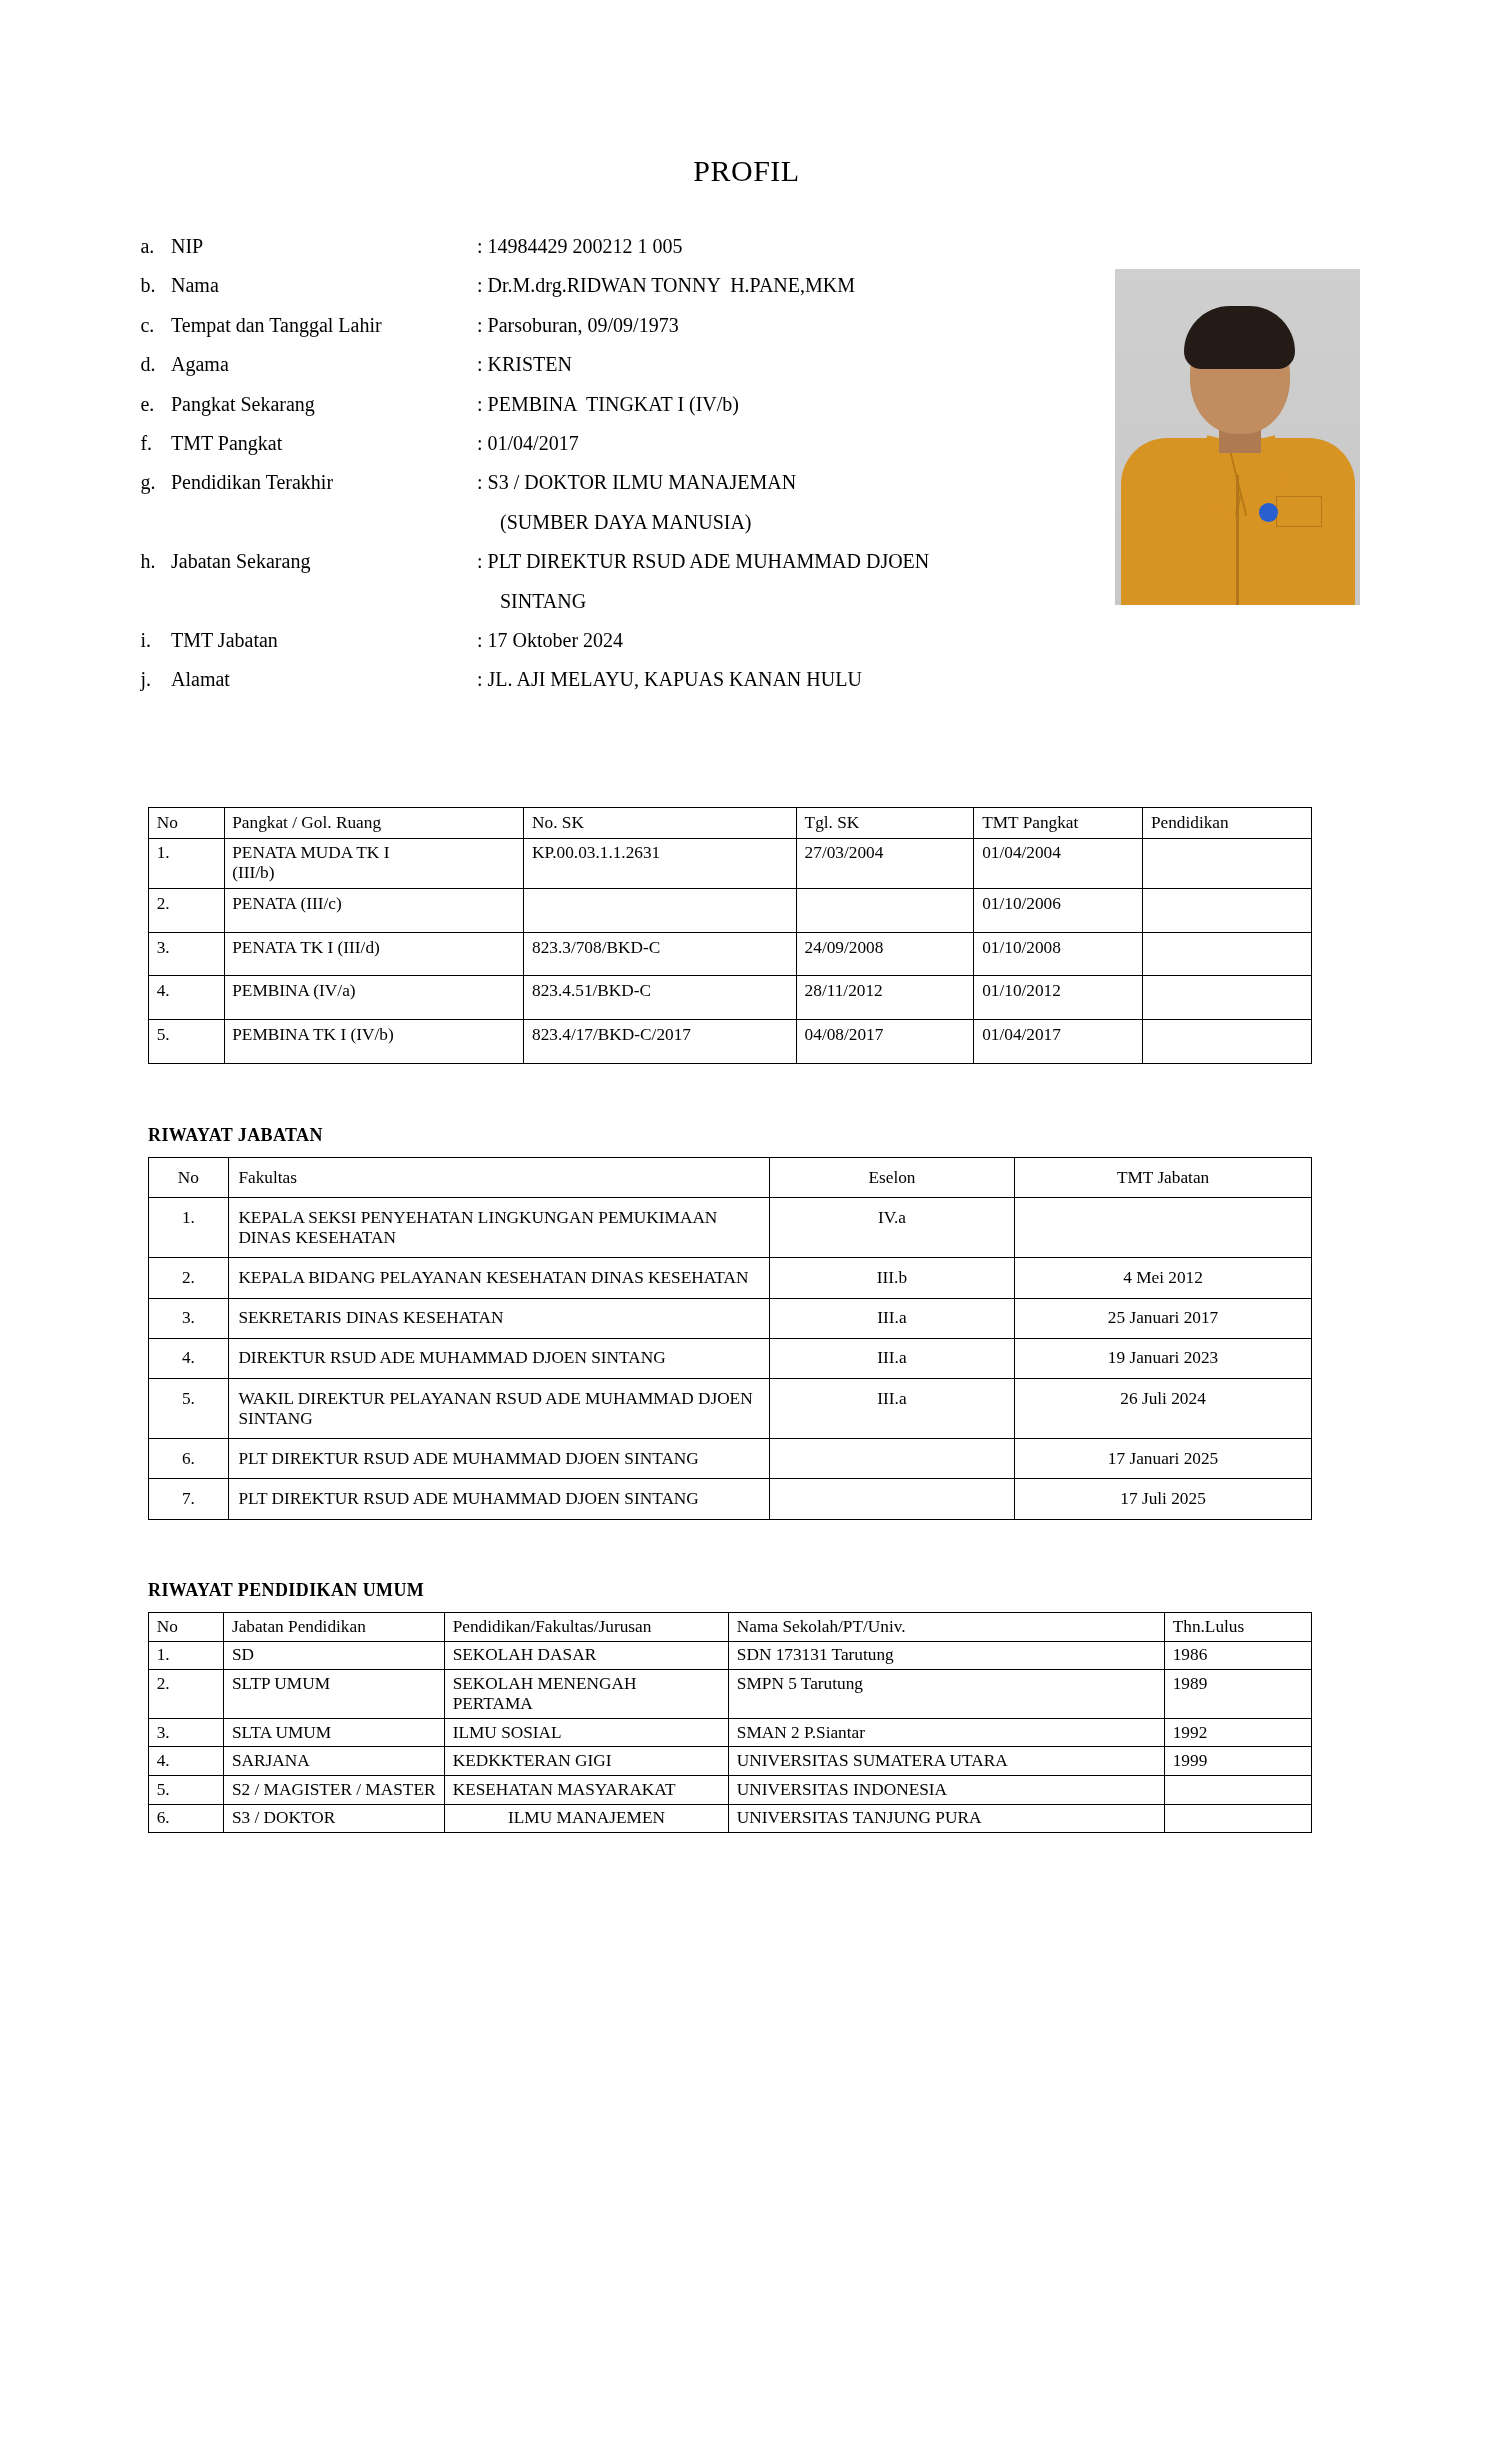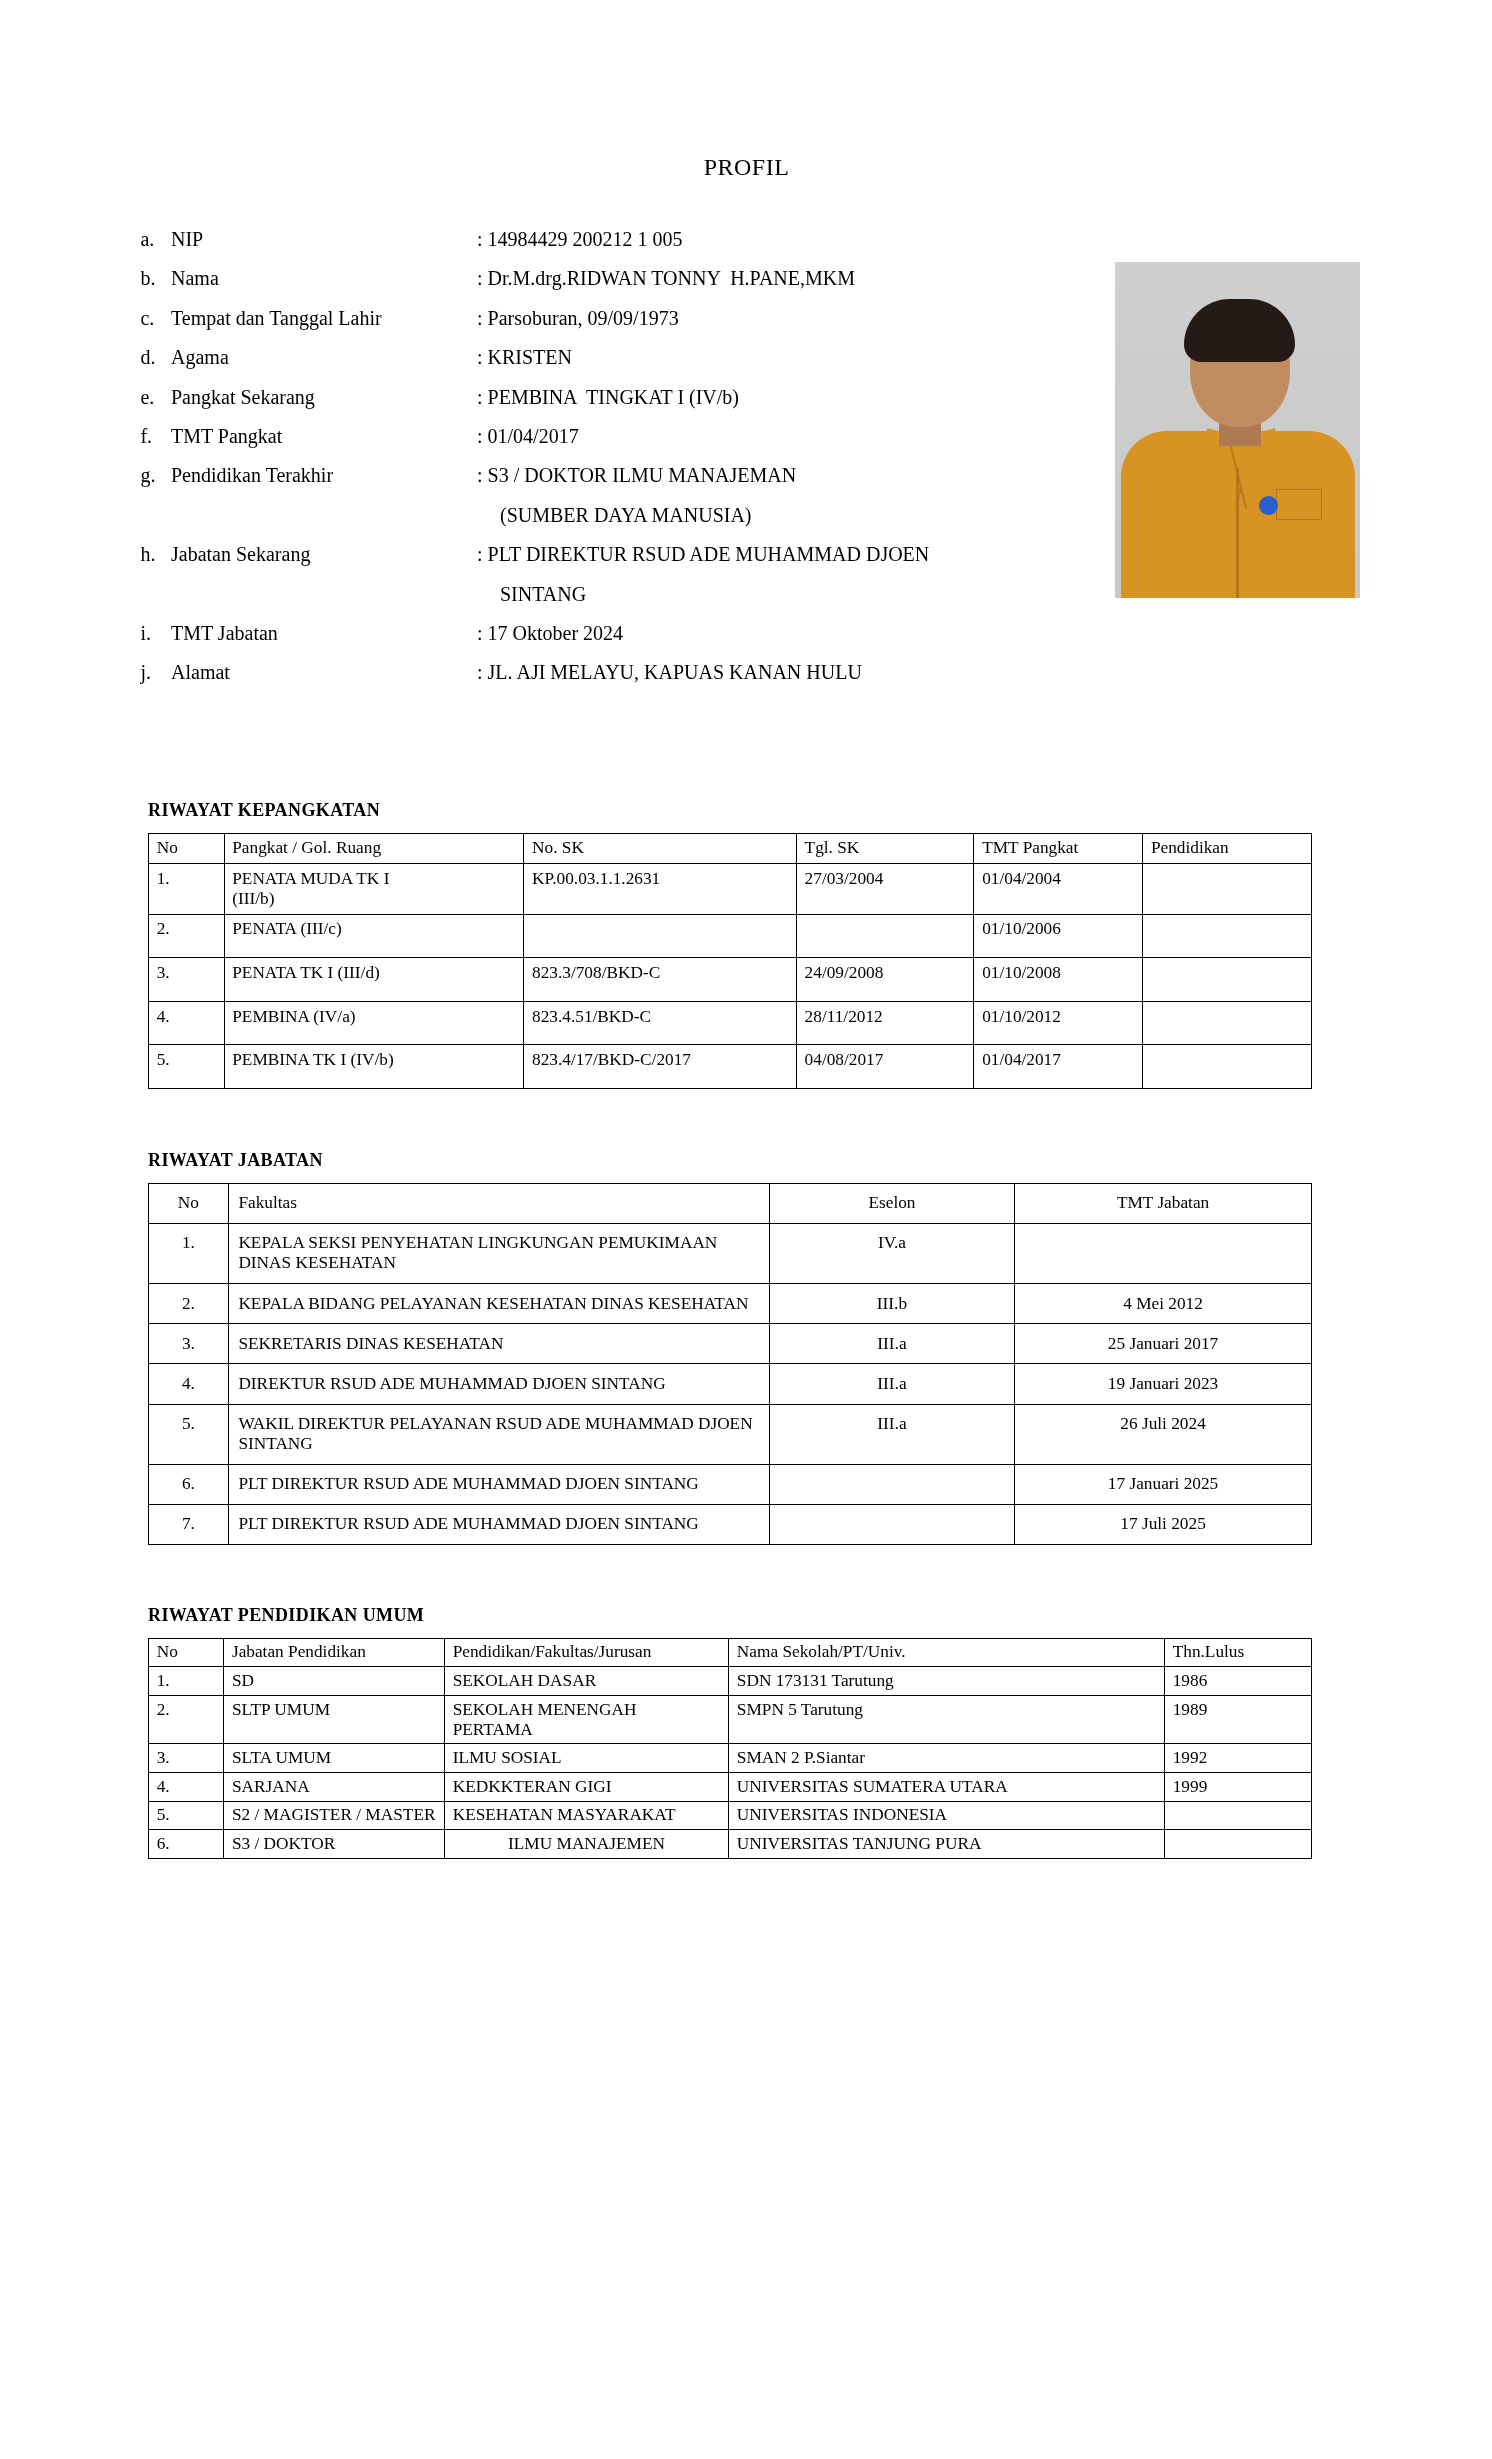--- a/index.html
+++ b/index.html
@@ -22,21 +22,21 @@
     box-sizing: border-box;
   }
   .content {
     position: relative;
     margin: 0 auto;
     width: 1239px;
     padding-top: 154px;
   }
   .doc-title {
     text-align: center;
-    font-size: 24px;
+    font-size: 30px;
     letter-spacing: 0.5px;
     margin-bottom: 46px;
     font-family: "Liberation Serif", serif;
   }
 
   
   .profile-wrap {
     position: relative;
     min-height: 538px;
   }
@@ -302,21 +302,20 @@
         <div class="shirtline"></div>
         <div class="pocket"></div>
         <div class="badge"></div>
         <div class="neck"></div>
         <div class="head"></div>
         <div class="hair"></div>
       </div>
     </div>
 
     <div class="sp-1"></div>
-    <div class="sect-title">RIWAYAT KEPANGKATAN</div>
 
     <table class="t-pangkat">
       <tbody>
           <tr>
         <th class="c0">No</th>
         <th class="c1">Pangkat / Gol. Ruang</th>
         <th class="c2">No. SK</th>
         <th class="c3">Tgl. SK</th>
         <th class="c4">TMT Pangkat</th>
         <th class="c5">Pendidikan</th>

